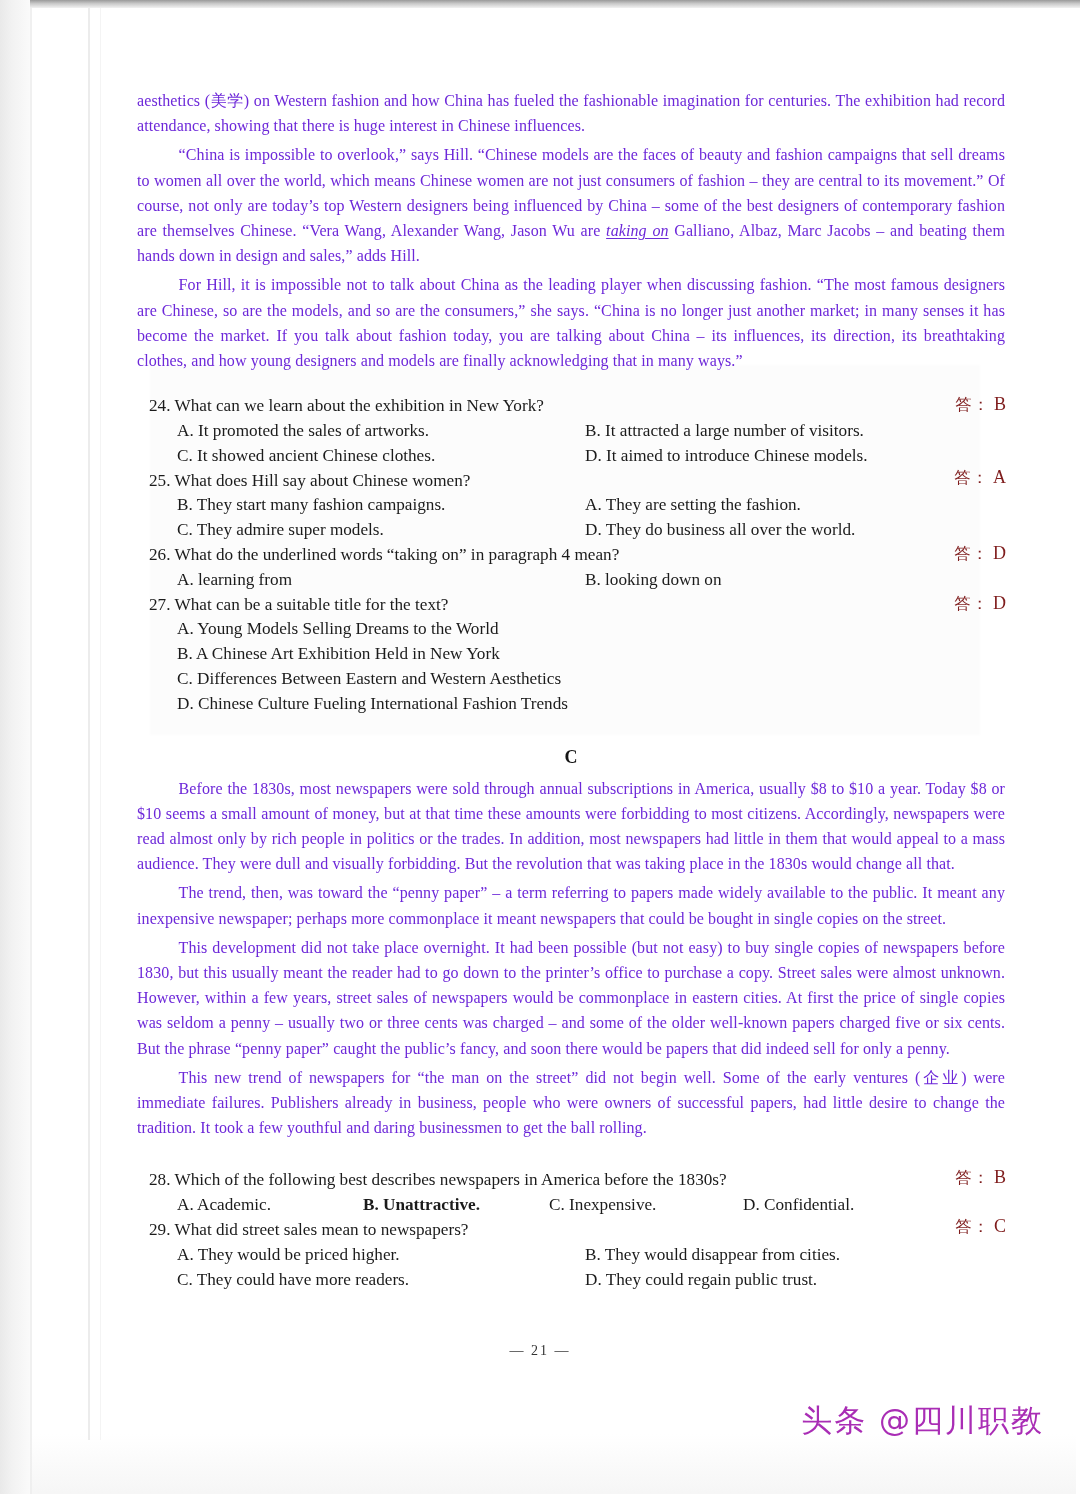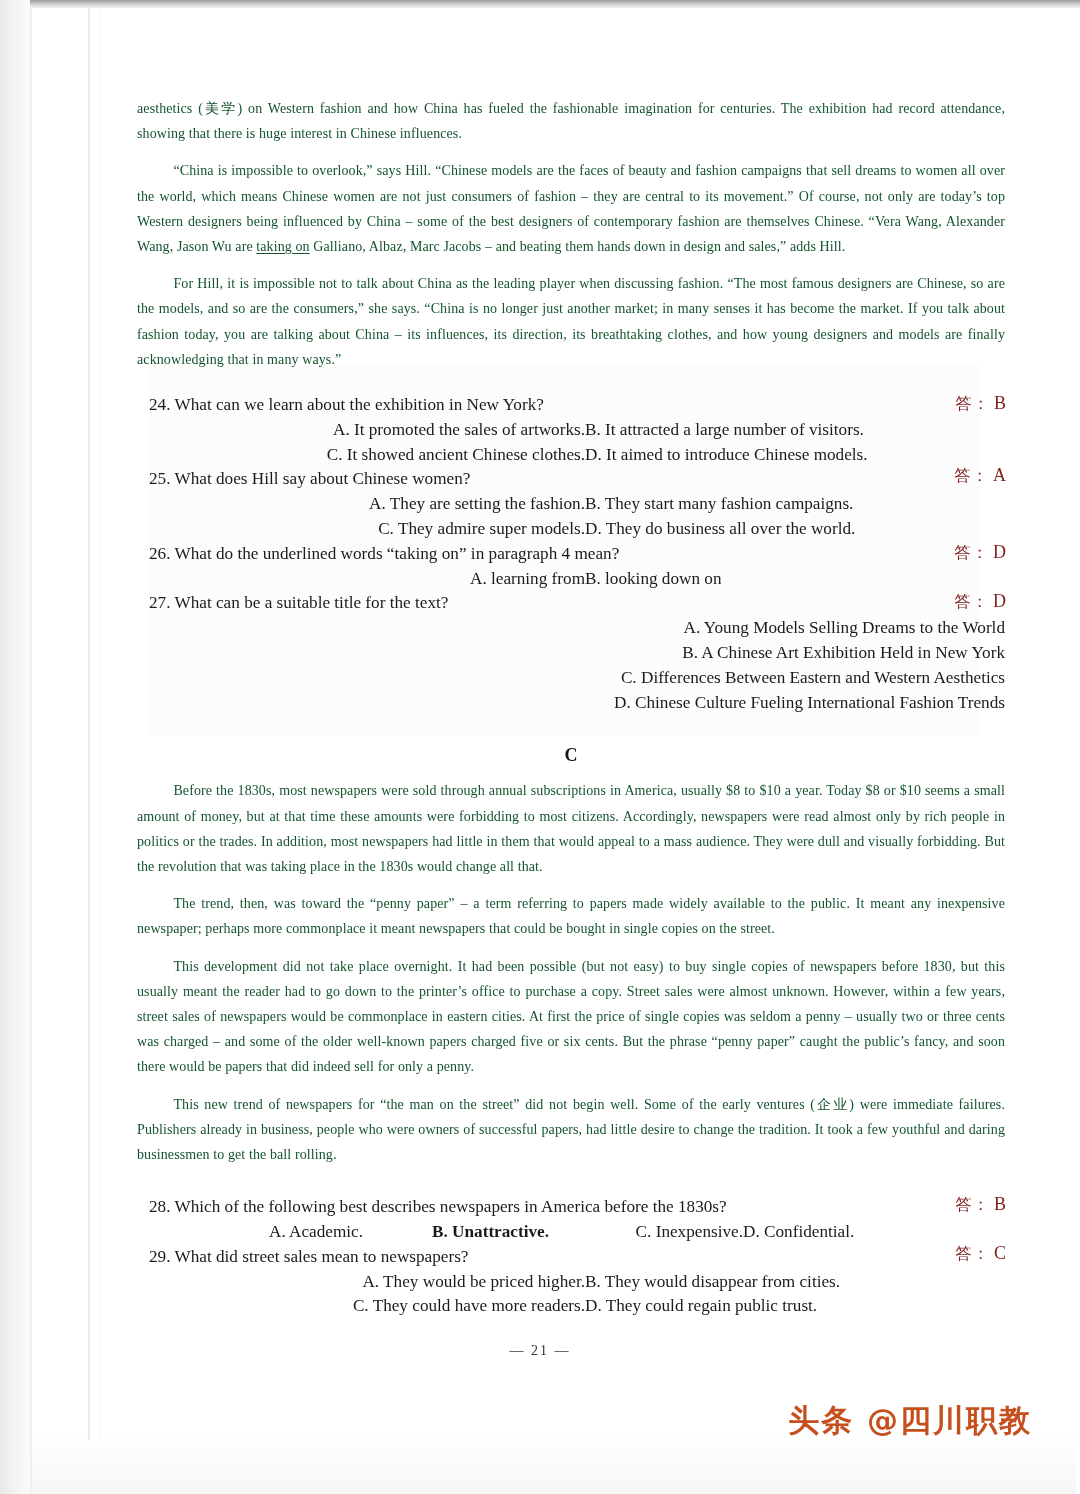--- a/index.html
+++ b/index.html
@@ -71,48 +71,47 @@
 
   
   #col {
     position: absolute;
     left: 137px;
     top: 84px;
     width: 868px;
   }
 
   p.body {
-    margin: 12px 0 0 0;
-    font-size: 14px;
+    margin: 4px 0 0 0;
+    font-size: 16px;
     line-height: 25.2px;
-    color: #14532d;
+    color: #6d28d9;
     text-align: justify;
     text-justify: inter-word;
     text-indent: 2.6em;
     letter-spacing: 0.1px;
   }
-  .u { text-decoration: underline; text-underline-offset: 2px; }
+  .u { text-decoration: underline; text-underline-offset: 2px; font-style: italic; }
 
   
   .q-wrap { position: relative; }
   .questions { margin-top: 21px; }
   .qrow {
     position: relative;
     font-size: 17.2px;
     line-height: 24.8px;
     color: #1b1b1b;
   }
   .qstem {
     padding-left: 12px;
     white-space: nowrap;
   }
   .opts {
     display: flex;
     padding-left: 40px;
-    text-align: right;
   }
   .opts .o {
     white-space: nowrap;
   }
   .opts.two .o:nth-child(1) { width: 408px; }
   .opts.stack { display: block; }
   .opts.stack .o { padding: 0 0 0 0; line-height: 24.8px; }
   .opts.four .o:nth-child(1) { width: 186px; font-family: Liberation Serif, serif; }
   .opts.four .o:nth-child(2) { width: 186px; font-weight: bold; }
   .opts.four .o:nth-child(3) { width: 194px; }
@@ -151,26 +150,26 @@
     width: 1080px;
     text-align: center;
     font-size: 14px;
     color: #333;
     letter-spacing: 2px;
   }
 
   
   .watermark {
     position: absolute;
-    right: 48px;
+    right: 36px;
     bottom: 52px;
     font-family: "DejaVu Sans", sans-serif;
     font-size: 31px;
-    font-weight: bold;
-    color: #c2410c;
+    font-weight: normal;
+    color: #a21caf;
     letter-spacing: 2px;
     opacity: 0.92;
     white-space: nowrap;
   }
 </style>
 </head>
 <body>
 
 <div id="scan">
   <div class="bed-top"></div>
@@ -207,22 +206,22 @@
           <div class="o">D. It aimed to introduce Chinese models.</div>
         </div>
       </div>
 
       <div class="qrow">
         <div class="ans" style="top:-4px;">
           <span class="cn">答：</span><span class="letter">A</span>
         </div>
         <div class="qstem">25. What does Hill say about Chinese women?</div>
         <div class="opts two">
+          <div class="o">B. They start many fashion campaigns.</div>
           <div class="o">A. They are setting the fashion.</div>
-          <div class="o">B. They start many fashion campaigns.</div>
         </div>
         <div class="opts two">
           <div class="o">C. They admire super models.</div>
           <div class="o">D. They do business all over the world.</div>
         </div>
       </div>
 
       <div class="qrow">
         <div class="ans" style="top:-2px;">
           <span class="cn">答：</span><span class="letter">D</span>

